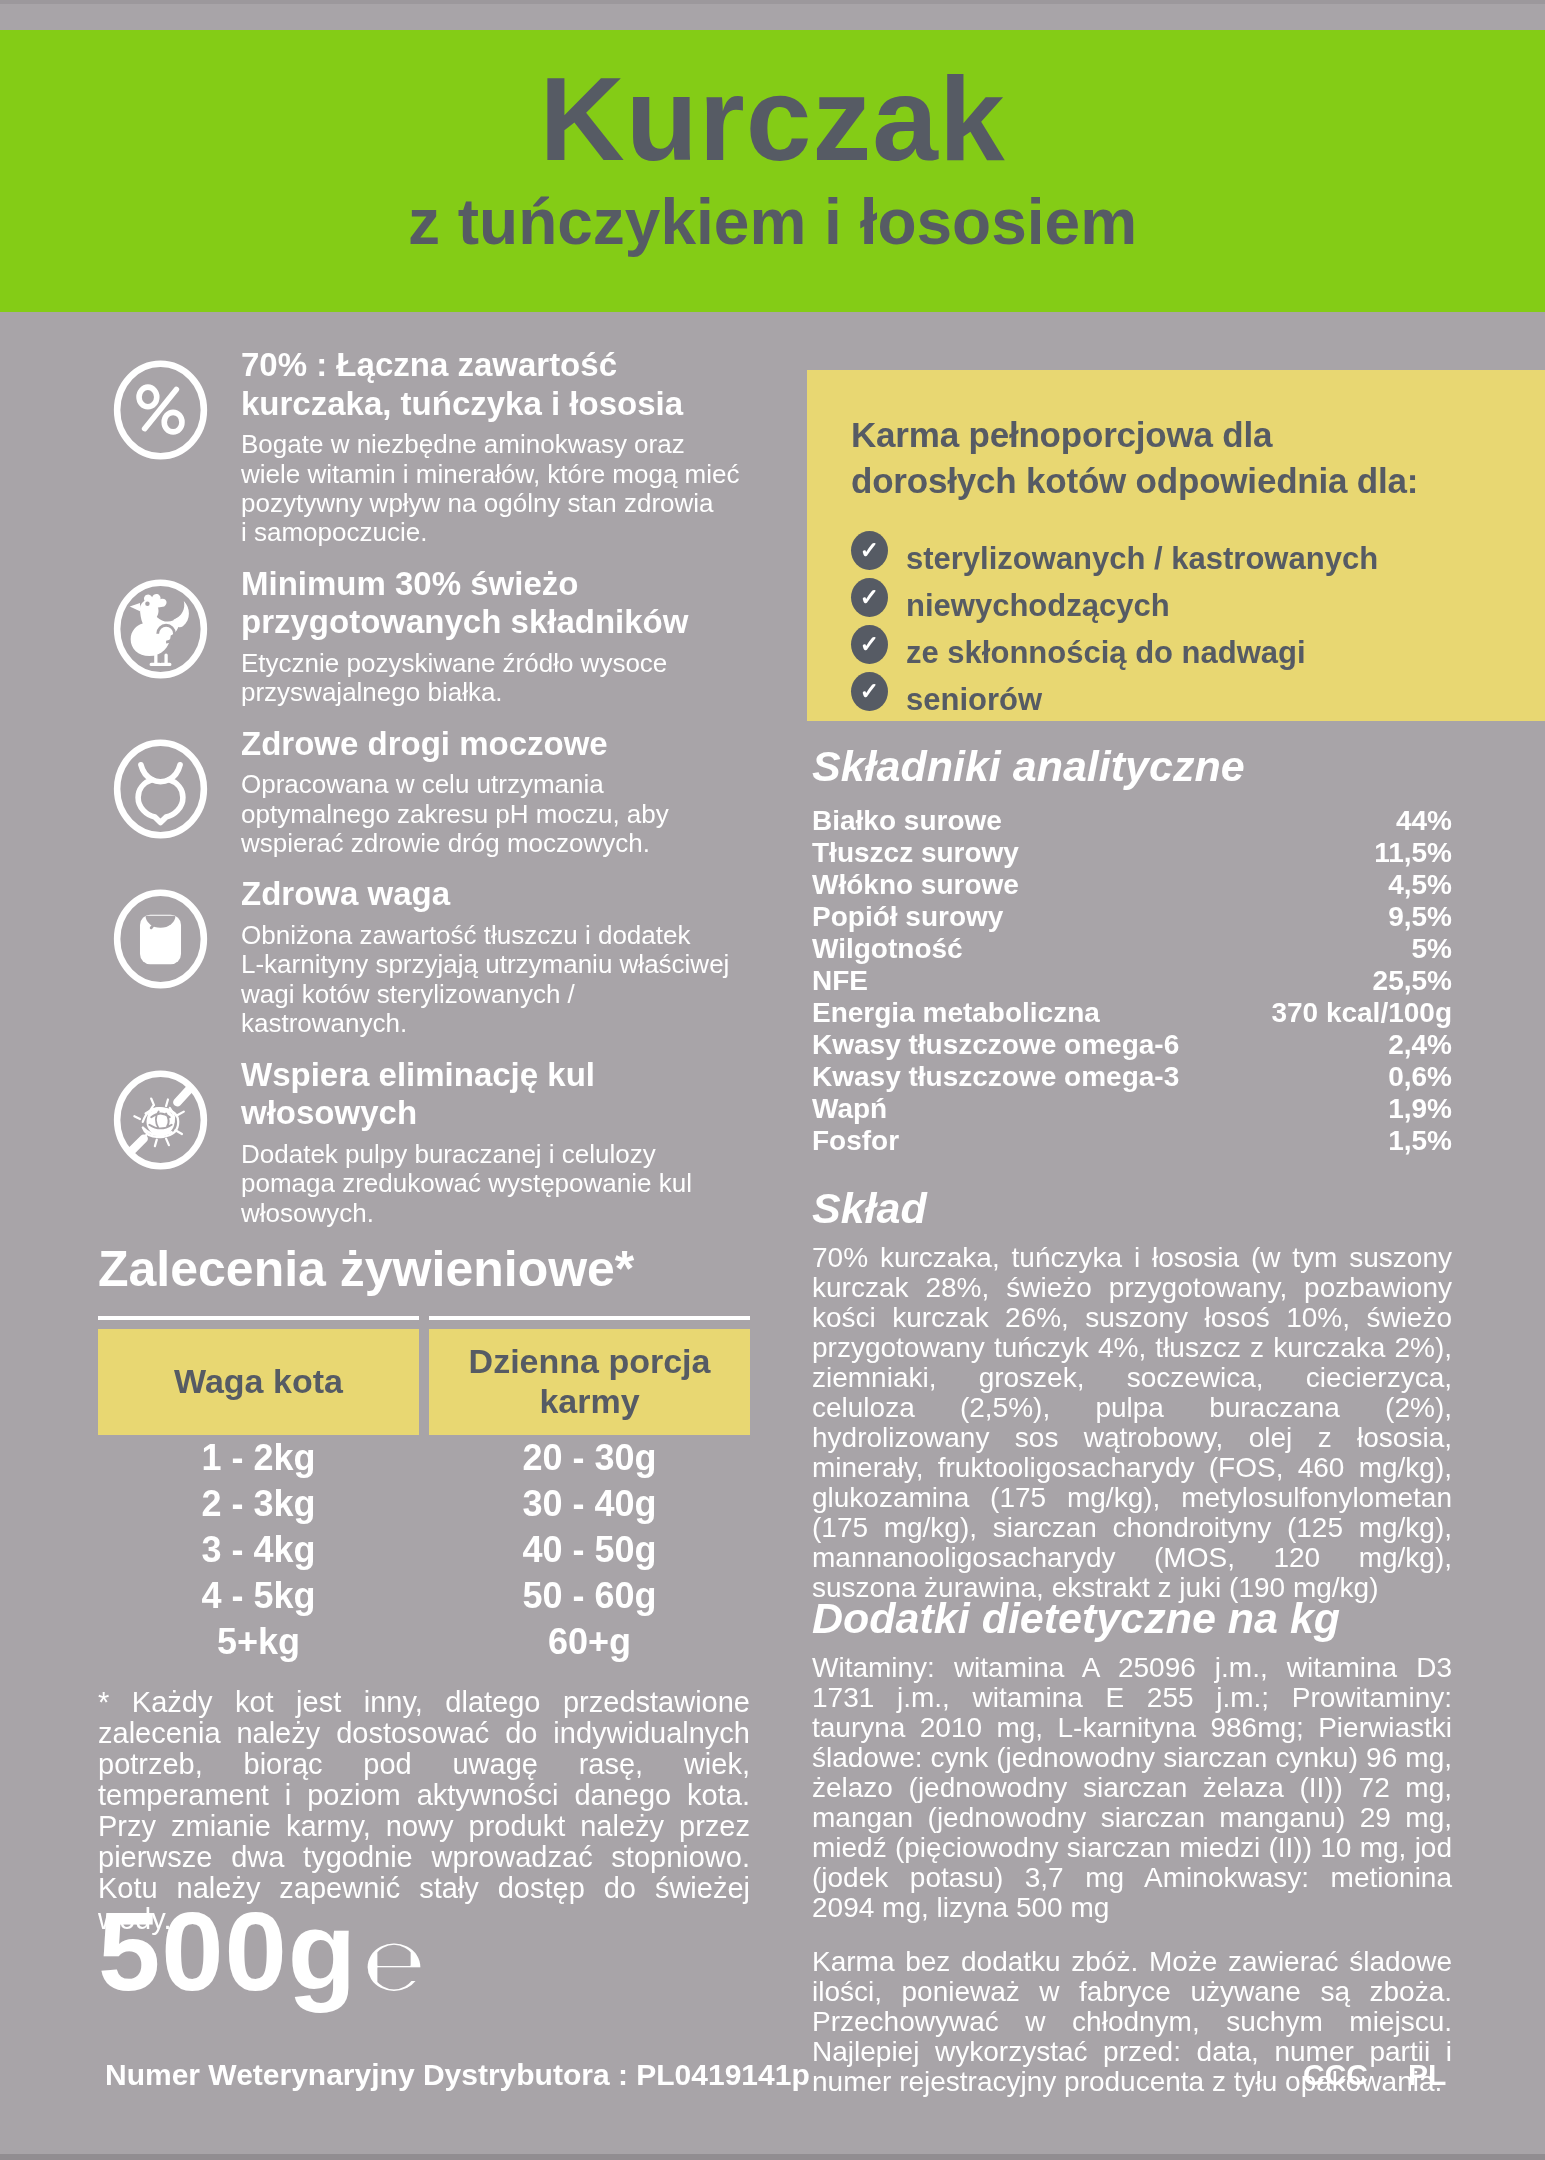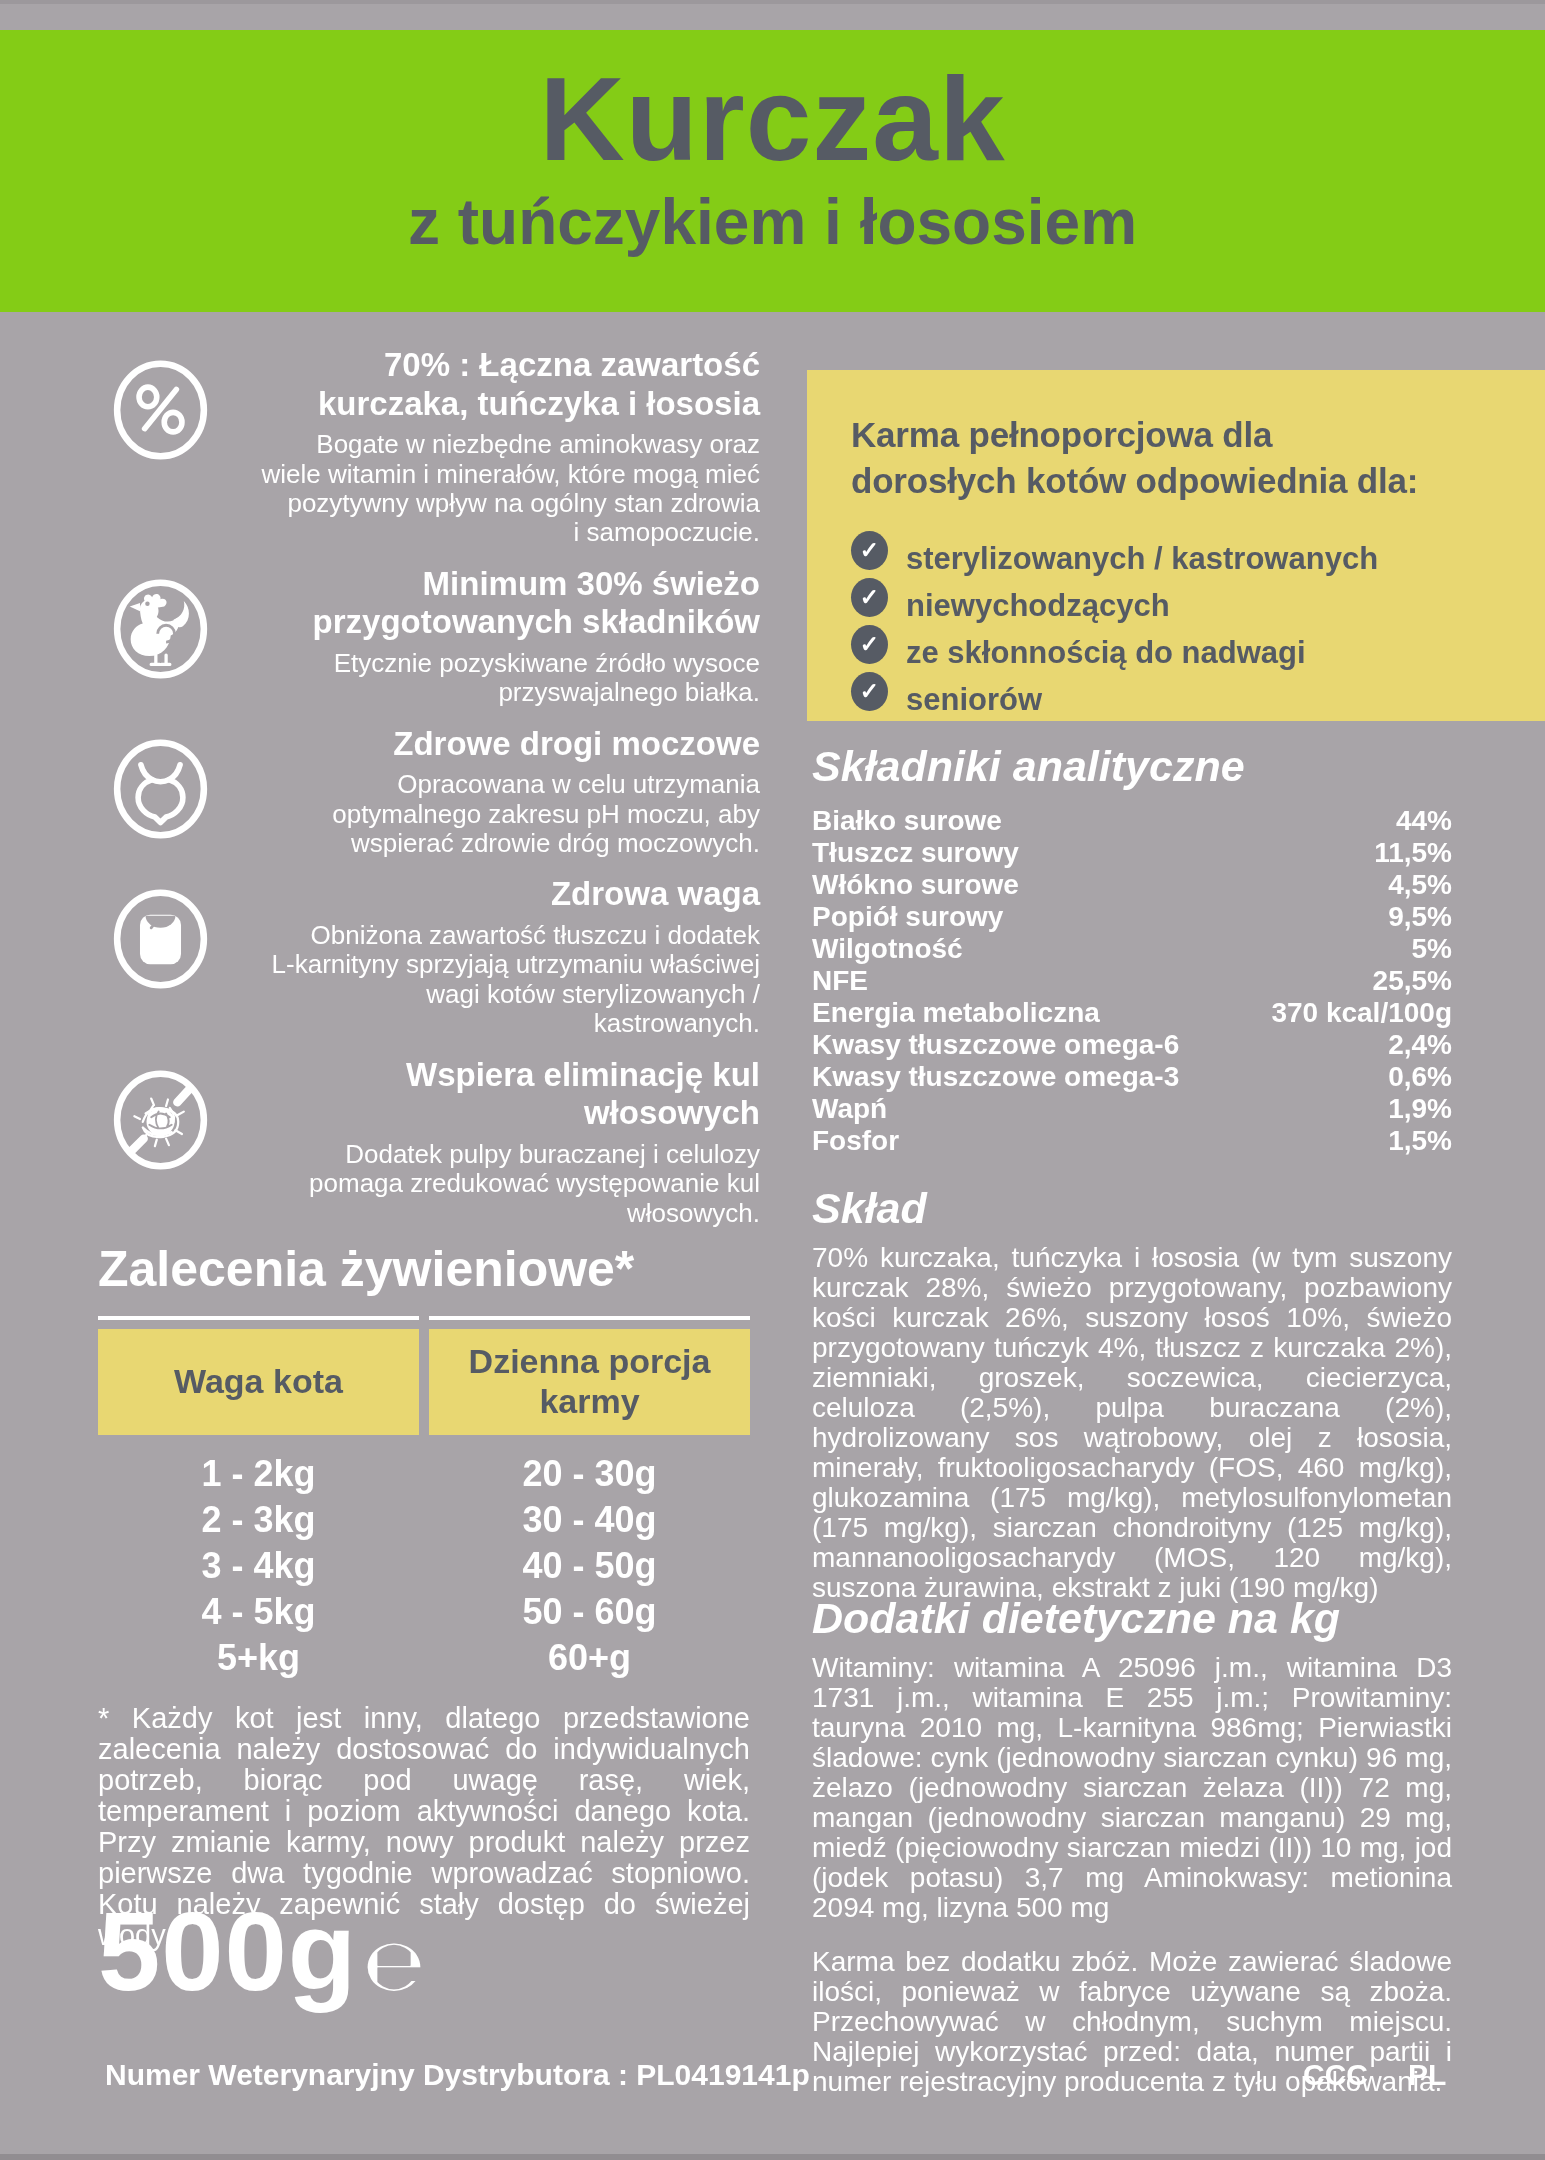--- a/index.html
+++ b/index.html
@@ -17,21 +17,21 @@
   
   #banner {
     position:absolute; left:0; top:30px; width:100%; height:282px;
     background:#84cc16; color:#565b64; text-align:center;
   }
   .banner-title   { font-size:118px; font-weight:bold; line-height:1; margin-top:30px; letter-spacing:1px; }
   .banner-subtitle{ font-size:64px;  font-weight:bold; line-height:1; margin-top:12px; }
 
   
   #features { position:absolute; left:112px; top:346px; width:648px; }
-  .feature { display:flex; gap:32px; margin-bottom:17px; align-items:flex-start;text-align:right; }
+  .feature { display:flex; gap:32px; margin-bottom:17px; align-items:flex-start; }
   .feature-icon { flex:0 0 97px; width:97px; height:104px; margin-top:12px; }
   .feature-text { width:560px; color:#ffffff; }
   .feature-title { font-size:33px; font-weight:bold; line-height:1.17; }
   .feature-body  { font-size:26px; line-height:1.13; margin-top:7px; }
 
   
   #suitability {
     position:absolute; left:807px; top:370px; width:816px; height:351px;
     background:#e8d772; color:#565b64; box-sizing:border-box; padding:42px 44px;
   }
@@ -60,21 +60,21 @@
   #feeding { position:absolute; left:98px; top:1243px; width:652px; color:#ffffff; }
   #feeding h2 { font-size:50px; font-weight:bold; margin:0; line-height:1.05; }
   .ftable { margin-top:20px; }
   .fhead { display:flex; gap:10px; }
   .fcol  { flex:1; border-top:4px solid #fff; padding-top:9px; }
   .fcell {
     background:#e8d772; color:#565b64; font-weight:bold; font-size:34px;
     height:106px; display:flex; align-items:center; justify-content:center;
     text-align:center; line-height:1.15;
   }
-  .frows { margin-top:16px; }
+  .frows { margin-top:0; }
   .frow  { display:flex; gap:10px; }
   .frow div { flex:1; text-align:center; font-size:36px; font-weight:bold; line-height:46px; }
   .footnote { margin-top:22px; font-size:29px; line-height:31px; text-align:justify; }
 
   
   #size { position:absolute; left:98px; top:1896px; color:#fff; display:flex; align-items:baseline; }
   .weight { font-size:112px; font-weight:bold; line-height:1; letter-spacing:1px; }
   .est    { font-size:72px; font-weight:normal; margin-left:6px; font-family:"DejaVu Sans", sans-serif; }
 
   

